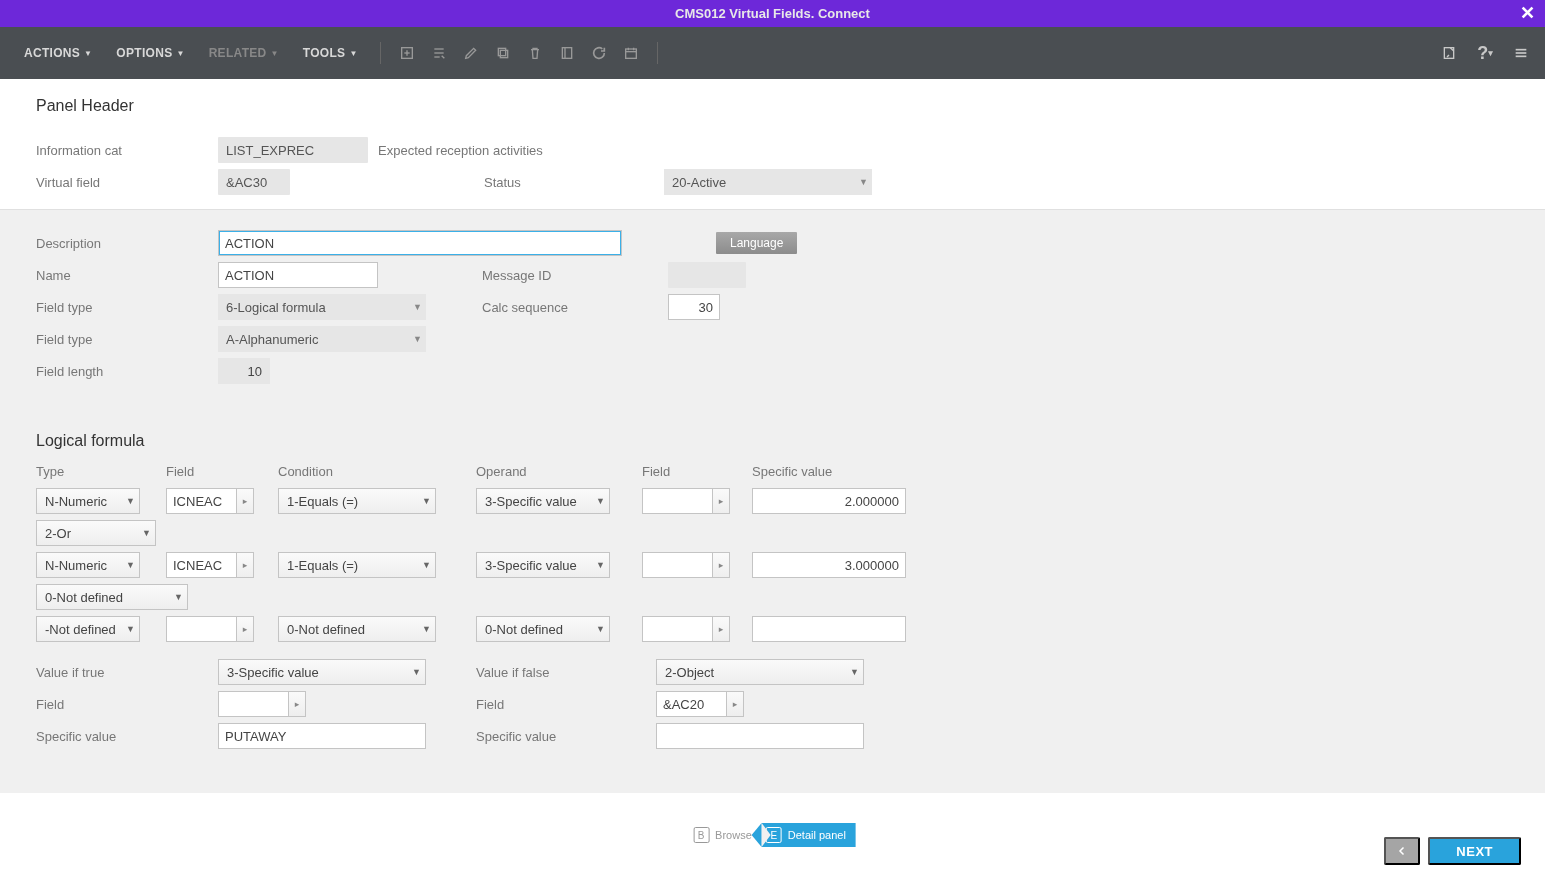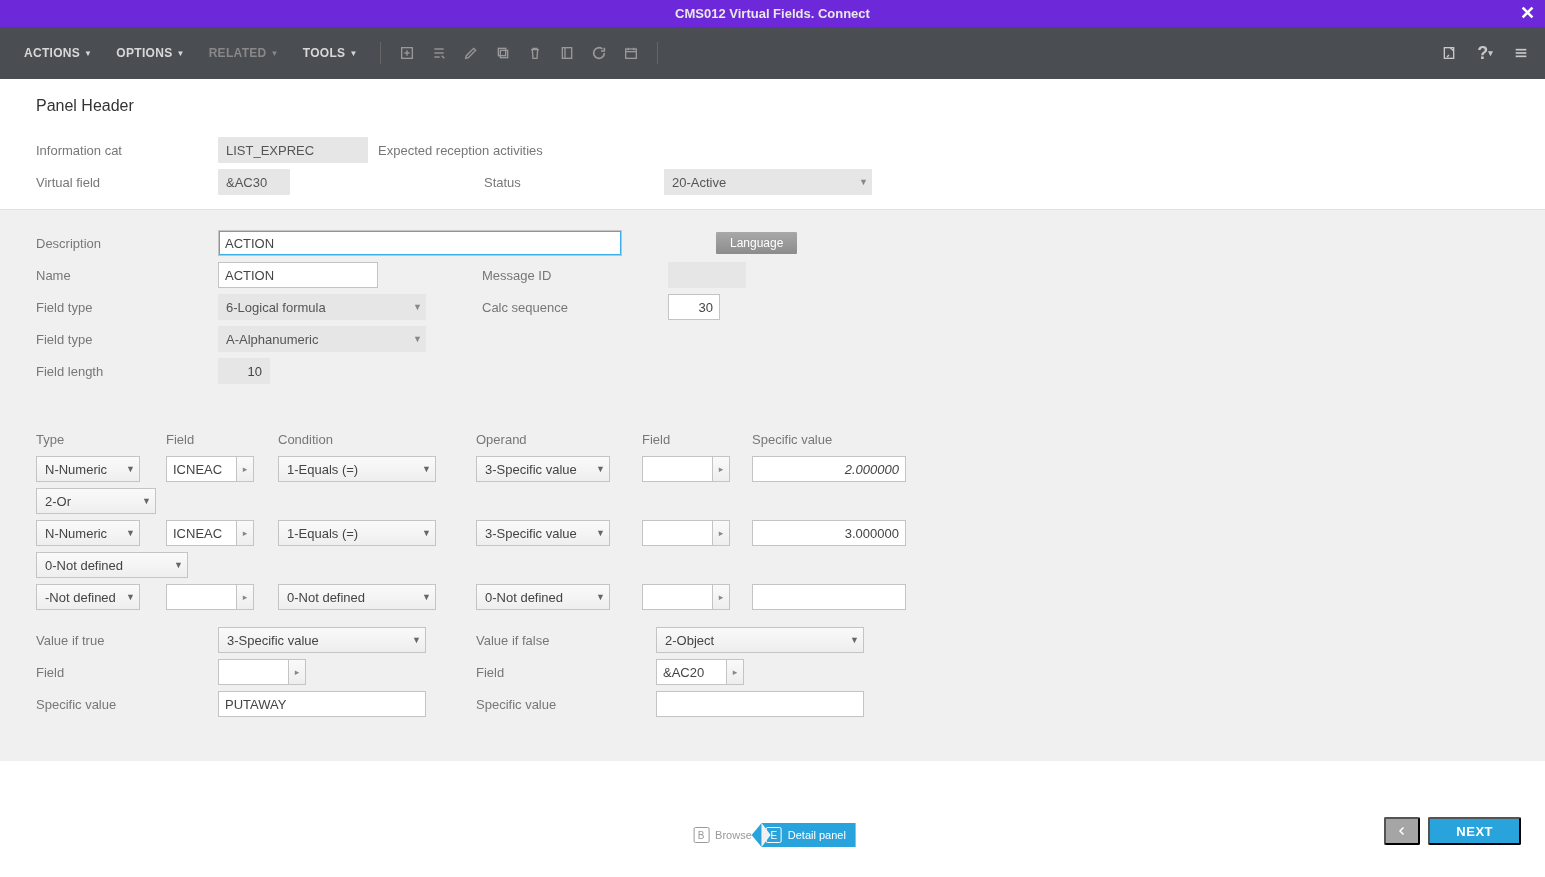--- a/index.html
+++ b/index.html
@@ -225,21 +225,21 @@
     content: "";
     position: absolute;
     right: -9px; top: 0;
     border-top: 12px solid transparent;
     border-bottom: 12px solid transparent;
     border-left: 9px solid #f0f0f0;
     z-index: 1;
   }
   .footer-actions {
     position: absolute;
-    right: 24px; bottom: 32px;
+    right: 24px; bottom: 12px;
     display: flex; gap: 8px;
   }
   .container { position: relative; min-height: 877px; }
 
   .desc-focus {
     border: 1px solid #3bb0e8;
     outline: none;
     box-shadow: 0 0 0 1px #3bb0e8 inset;
   }
 </style>
@@ -395,20 +395,21 @@
           <span class="caret">▼</span>
     </div>
   </div>
   <div class="row">
     <div class="label">Field length</div>
     <div class="num-input readonly" style="display:inline-flex;align-items:center;justify-content:flex-end;padding-right:8px">10</div>
   </div>
 
   <div style="height:44px"></div>
 
+  <div class="section-title">Logical formula</div>
 
   <div class="col-headers">
     <div class="ch w-type">Type</div>
     <div class="ch w-field">Field</div>
     <div class="ch w-cond">Condition</div>
     <div class="ch w-op">Operand</div>
     <div class="ch w-field2">Field</div>
     <div class="ch w-spec">Specific value</div>
   </div>
 
@@ -426,21 +427,21 @@
             <span class="caret">▼</span>
           </div></div>
     <div class="w-op"><div class="select" style="width:134px">
             <span>3-Specific value</span>
             <span class="caret">▼</span>
           </div></div>
     <div class="w-field2"><div class="lookup">
             <input type="text" style="width: 70px;" value="">
             <div class="lk-btn">▸</div>
           </div></div>
-    <div class="w-spec"><input type="text" style="width: 154px; text-align: right; font-style: italic;" value="2.000000"></div>
+    <div class="w-spec"><input type="text" style="width: 154px; text-align: right;" value="2.000000"></div>
   </div>
 
   <div class="formula-row">
     <div class="select" style="width:120px">
           <span>2-Or</span>
           <span class="caret">▼</span>
         </div>
   </div>
 
   <div class="formula-row">

